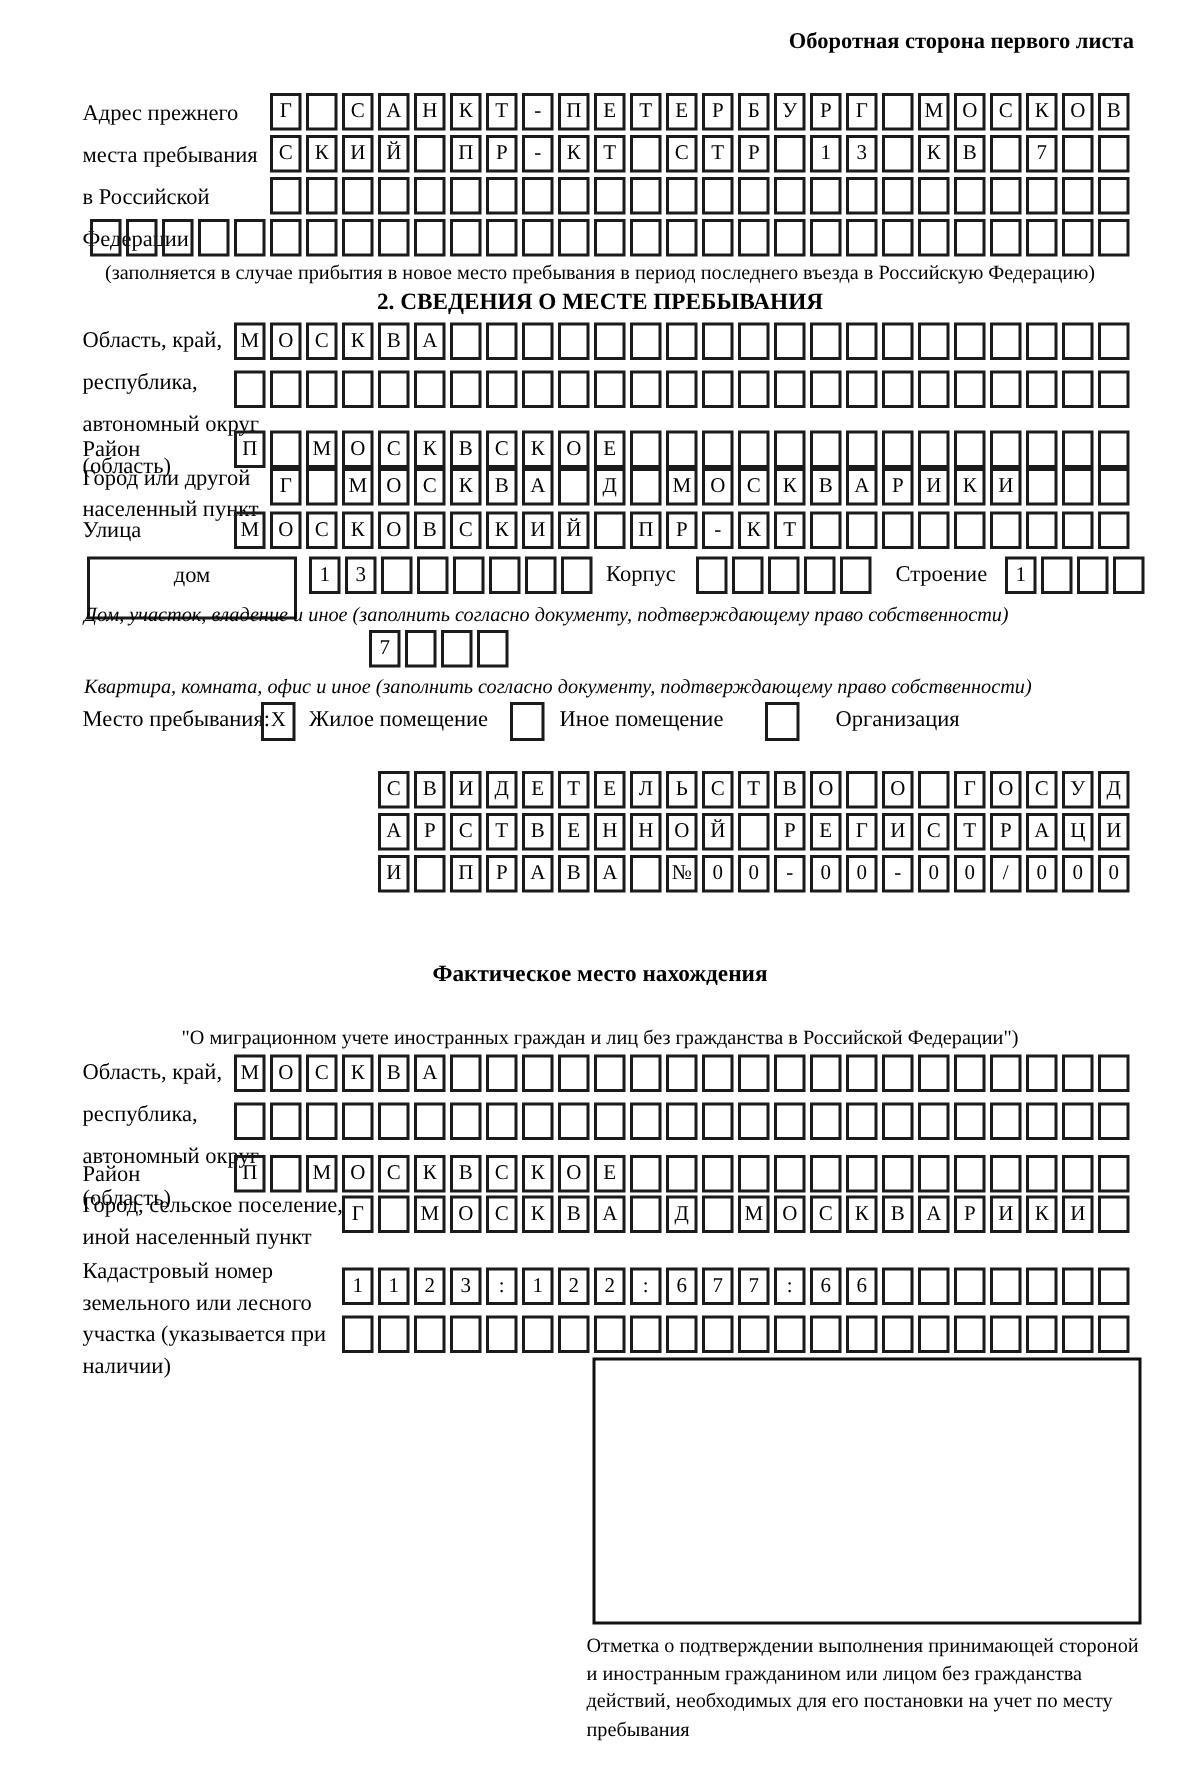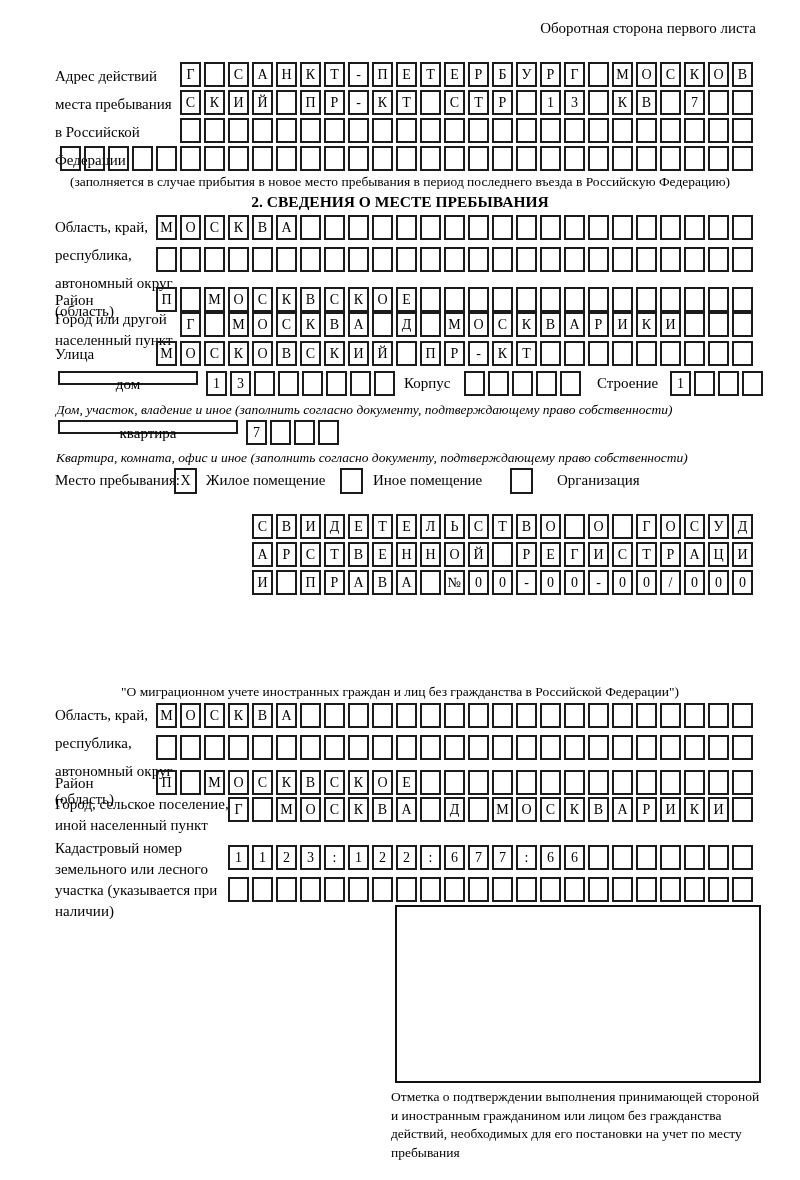--- a/index.html
+++ b/index.html
@@ -1,42 +1,42 @@
 <!DOCTYPE html>
 <html><head>
 <meta charset="utf-8">
 <style>
   html,body{margin:0;padding:0;background:#ffffff;}
   body{width:800px;height:1180px;font-family:"Liberation Serif","DejaVu Serif",serif;color:#000;}
   .page{position:relative;width:800px;height:1180px;background:#fff;overflow:hidden;}
-  .hdr{position:absolute;top:20px;right:44px;font-size:15px;}
+  .hdr{position:absolute;top:20px;right:44px;font-size:15px;font-weight:bold;}
   .lbl{position:absolute;font-size:15px;line-height:21px;}
   .lbl.sp{line-height:28px;}
   .cells{position:absolute;display:flex;gap:3px;}
   .cell{flex:0 0 auto;width:21px;height:25px;box-sizing:border-box;border:2px solid #1b1b1b;
         text-align:center;font-size:14px;line-height:21px;font-family:"Liberation Serif",serif;}
   .note{position:absolute;font-size:13.5px;line-height:17px;font-style:italic;}
   .note-center{position:absolute;left:0;width:800px;text-align:center;font-size:13.5px;}
   .sec-title{position:absolute;left:0;width:800px;text-align:center;font-weight:bold;font-size:15.5px;}
-  .wbox{position:absolute;height:14px;box-sizing:border-box;border:2px solid #1b1b1b;
+  .wbox{position:absolute;height:42px;box-sizing:border-box;border:2px solid #1b1b1b;
         text-align:center;font-size:15px;line-height:22px;}
   .inline-lbl{position:absolute;font-size:15px;text-align:center;}
   .chk{position:absolute;width:23px;height:26px;box-sizing:border-box;border:2px solid #1b1b1b;
        text-align:center;font-size:14px;line-height:22px;}
   .bigbox{position:absolute;left:395px;top:905px;width:366px;height:178px;box-sizing:border-box;border:2px solid #111;}
   .marknote{position:absolute;left:391px;top:1088px;width:374px;text-align:left;font-size:13.5px;line-height:18.5px;}
 </style>
 </head>
 <body>
 
 <div class="page">
 
   <div class="hdr">Оборотная сторона первого листа</div>
 
-  <div class="lbl sp" style="left:55px;top:62px;width:125px">Адрес действий места пребывания в Российской Федерации</div>
+  <div class="lbl sp" style="left:55px;top:62px;width:125px">Адрес прежнего места пребывания в Российской Федерации</div>
   <div class="cells" style="left:180px;top:62px">
       <span class="cell">Г</span>
       <span class="cell"></span>
       <span class="cell">С</span>
       <span class="cell">А</span>
       <span class="cell">Н</span>
       <span class="cell">К</span>
       <span class="cell">Т</span>
       <span class="cell">-</span>
       <span class="cell">П</span>
@@ -306,21 +306,20 @@
     </div>
   <div class="inline-lbl" style="left:597px;top:375px">Строение</div>
   <div class="cells" style="left:670px;top:371px">
       <span class="cell">1</span>
       <span class="cell"></span>
       <span class="cell"></span>
       <span class="cell"></span>
     </div>
   <div class="note" style="left:56px;top:401px">Дом, участок, владение и иное (заполнить согласно документу, подтверждающему право собственности)</div>
 
-  <div class="wbox" style="left:58px;top:420px;width:180px">квартира</div>
   <div class="cells" style="left:246px;top:420px">
       <span class="cell">7</span>
       <span class="cell"></span>
       <span class="cell"></span>
       <span class="cell"></span>
     </div>
   <div class="note" style="left:56px;top:449px">Квартира, комната, офис и иное (заполнить согласно документу, подтверждающему право собственности)</div>
 
   <div class="inline-lbl" style="left:55px;top:472px">Место пребывания:</div>
   <div class="chk" style="left:174px;top:468px">X</div>
@@ -393,20 +392,21 @@
       <span class="cell">0</span>
       <span class="cell">-</span>
       <span class="cell">0</span>
       <span class="cell">0</span>
       <span class="cell">/</span>
       <span class="cell">0</span>
       <span class="cell">0</span>
       <span class="cell">0</span>
     </div>
 
+  <div class="sec-title" style="top:641px">Фактическое место нахождения</div>
   <div class="note-center" style="top:684px">"О миграционном учете иностранных граждан и лиц без гражданства в Российской Федерации")</div>
 
   <div class="lbl sp" style="left:55px;top:701px;width:135px">Область, край, республика, автономный округ (область)</div>
   <div class="cells" style="left:156px;top:703px">
       <span class="cell">М</span>
       <span class="cell">О</span>
       <span class="cell">С</span>
       <span class="cell">К</span>
       <span class="cell">В</span>
       <span class="cell">А</span>

